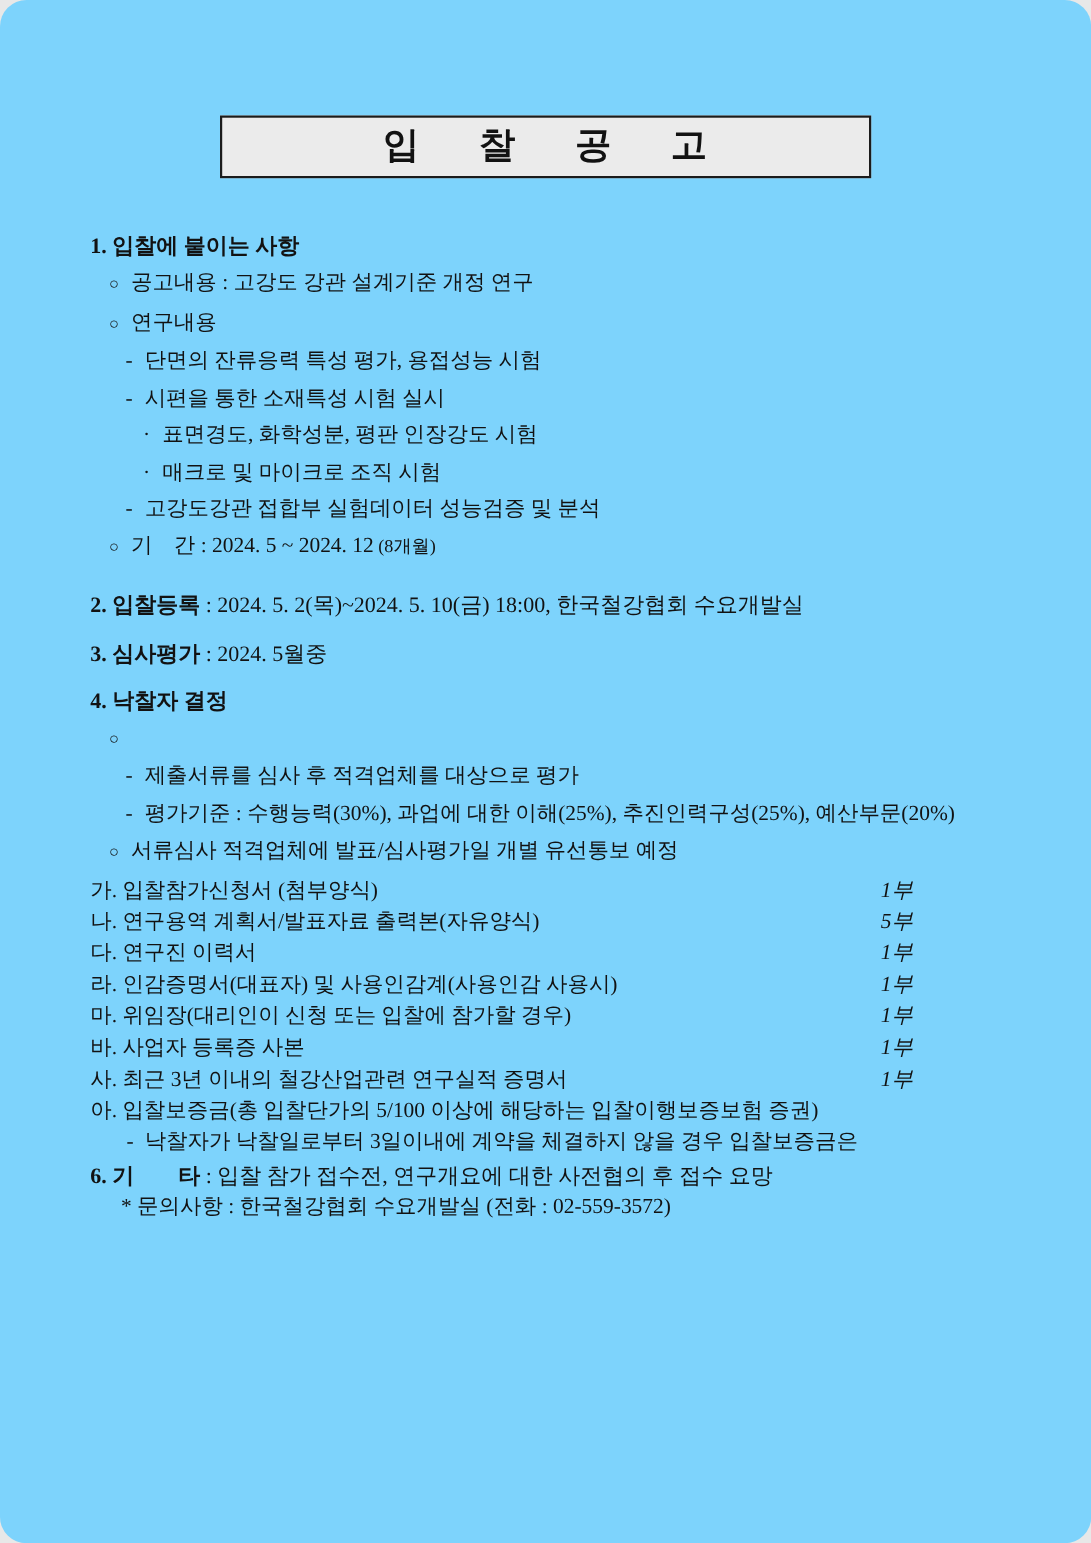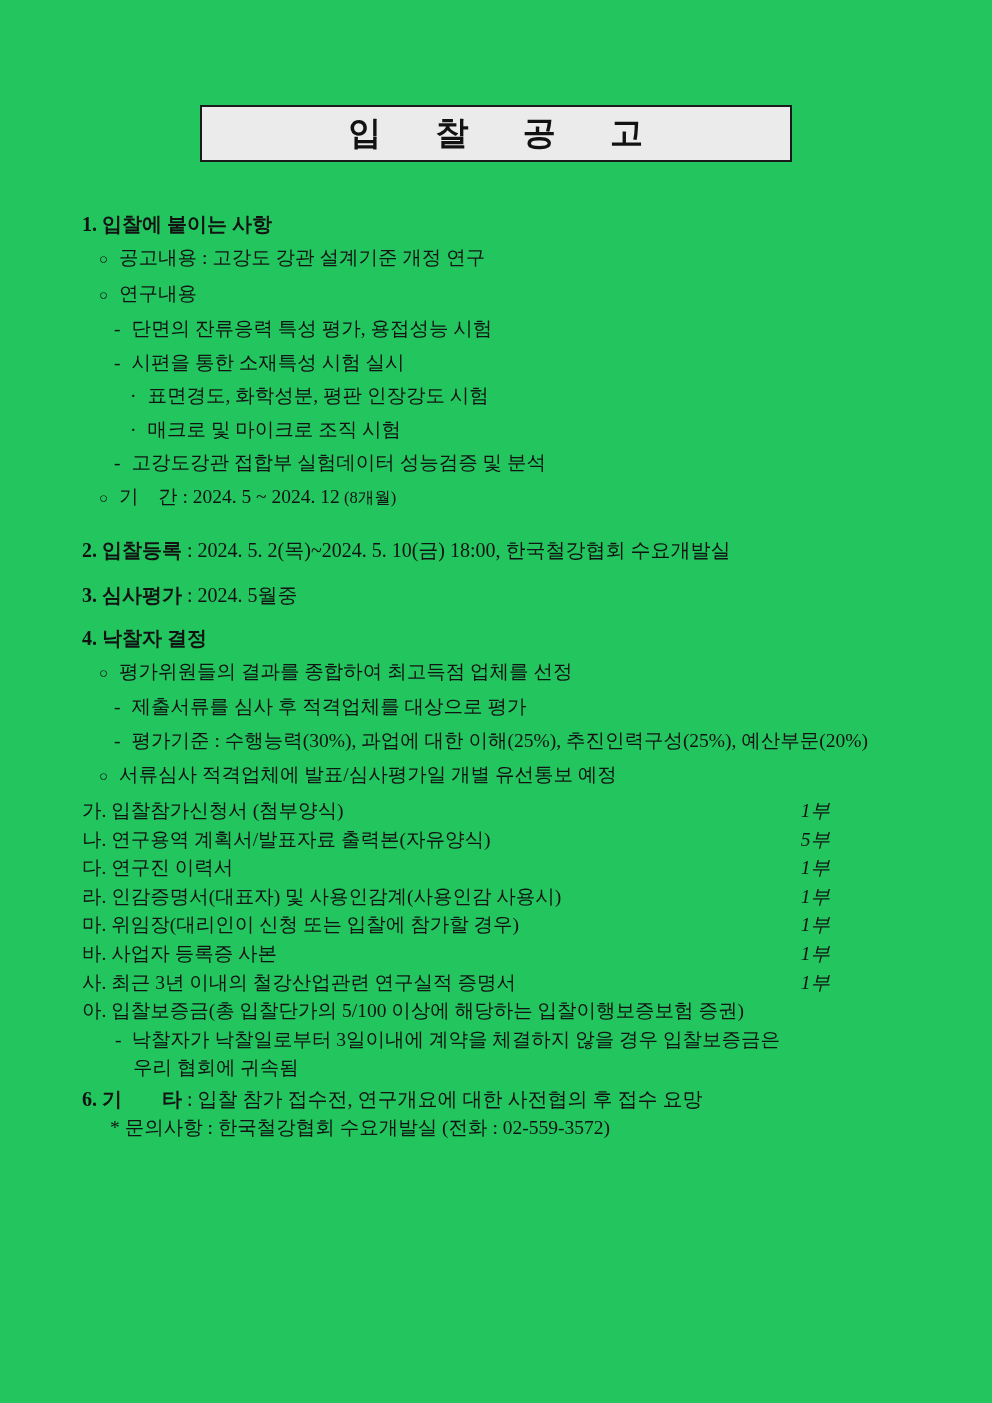--- a/index.html
+++ b/index.html
@@ -1,24 +1,25 @@
 <!DOCTYPE html>
 <html><head>
 <meta charset="utf-8">
 <style>
   html, body { margin: 0; padding: 0; background: #e8e8e8; }
   .page {
     position: relative;
     width: 992px;
     height: 1403px;
     margin: 0 auto;
-    background: #22c55e;
+    background: #7dd3fc;
     font-family: "Liberation Serif", "DejaVu Serif", serif;
     color: #121212;
     overflow: hidden;
+    border-radius: 24px;
   }
   .title-box {
     position: absolute;
     top: 105px;
     left: 200px;
     width: 588px;
     height: 53px;
     background: #ebebeb;
     border: 2px solid #1b1b1b;
     text-align: center;
@@ -124,21 +125,21 @@
       <div class="line ind-2"><span class="marker">-</span><span class="t">고강도강관 접합부 실험데이터 성능검증 및 분석</span></div>
       <div class="line ind-1"><span class="marker marker-circle">○</span><span class="t">기    간 : 2024. 5 ~ 2024. 12</span><span class="t small"> (8개월)</span></div>
     </div>
 
     <div class="s2-line mt-s2"><span class="num">2. </span><span class="lbl">입찰등록</span><span> : </span><span class="t">2024. 5. 2(목)~2024. 5. 10(금) 18:00, 한국철강협회 수요개발실</span></div>
 
     <div class="s3-line mt-s3"><span class="num">3. </span><span class="lbl">심사평가</span><span> : </span><span class="t">2024. 5월중</span></div>
 
     <div class="sec s4 mt-s4">
       <div class="sec-heading"><span>4. </span><span>낙찰자 결정</span></div>
-      <div class="line ind-1"><span class="marker marker-circle">○</span><span class="t">평가위원들의 결과를 종합하여 최고득점 업체를 선정</span></div>
+      <div class="line ind-1"><span class="marker marker-circle">○</span></div>
       <div class="line ind-2"><span class="marker">-</span><span class="t">제출서류를 심사 후 적격업체를 대상으로 평가</span></div>
       <div class="line ind-2"><span class="marker">-</span><span class="t">평가기준 : 수행능력(30%), 과업에 대한 이해(25%), 추진인력구성(25%), 예산부문(20%)</span></div>
       <div class="line ind-1"><span class="marker marker-circle">○</span><span class="t">서류심사 적격업체에 발표/심사평가일 개별 유선통보 예정</span></div>
     </div>
 
     <div class="sec s5 mt-s5">
       <div class="s5-rows">
         <div class="s5-row">
             <span class="lbl">가. 입찰참가신청서 (첨부양식)</span>
             <span class="cnt">1부</span>
@@ -166,20 +167,19 @@
         <div class="s5-row">
             <span class="lbl">사. 최근 3년 이내의 철강산업관련 연구실적 증명서</span>
             <span class="cnt">1부</span>
           </div>
         <div class="s5-row">
             <span class="lbl">아. 입찰보증금(총 입찰단가의 5/100 이상에 해당하는 입찰이행보증보험 증권)</span>
             <span class="cnt"></span>
           </div>
       </div>
       <div class="s5-note1"><span class="marker">-</span><span class="t">낙찰자가 낙찰일로부터 3일이내에 계약을 체결하지 않을 경우 입찰보증금은</span></div>
-      <div class="s5-note2 t">우리 협회에 귀속됨</div>
     </div>
 
     <div class="s6-line mt-s6"><span class="num">6. </span><span class="lbl t">기        타</span><span> : </span><span class="t">입찰 참가 접수전, 연구개요에 대한 사전협의 후 접수 요망</span></div>
     <div class="s6-note t">* 문의사항 : 한국철강협회 수요개발실 (전화 : 02-559-3572)</div>
 
   </div>
 </div>
 
 </body></html>

